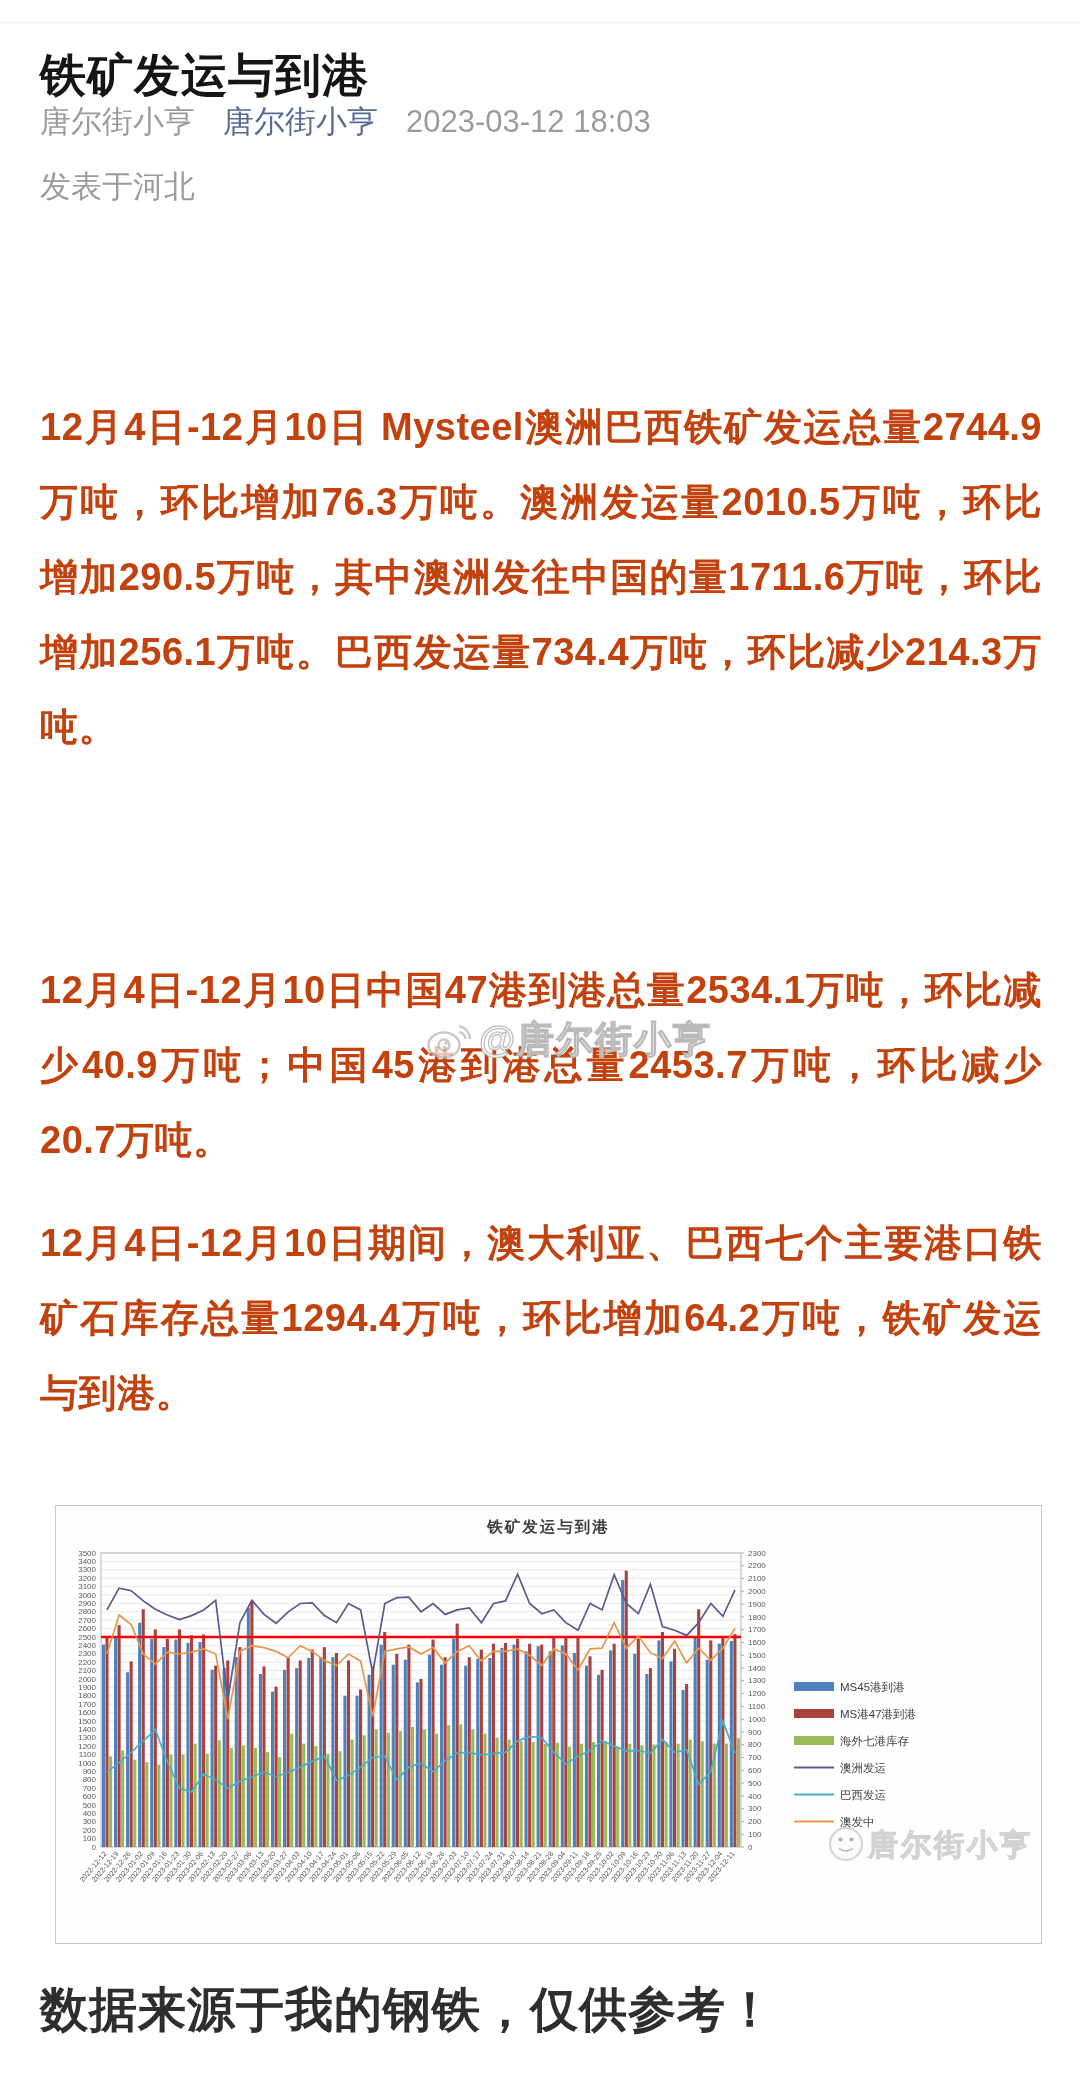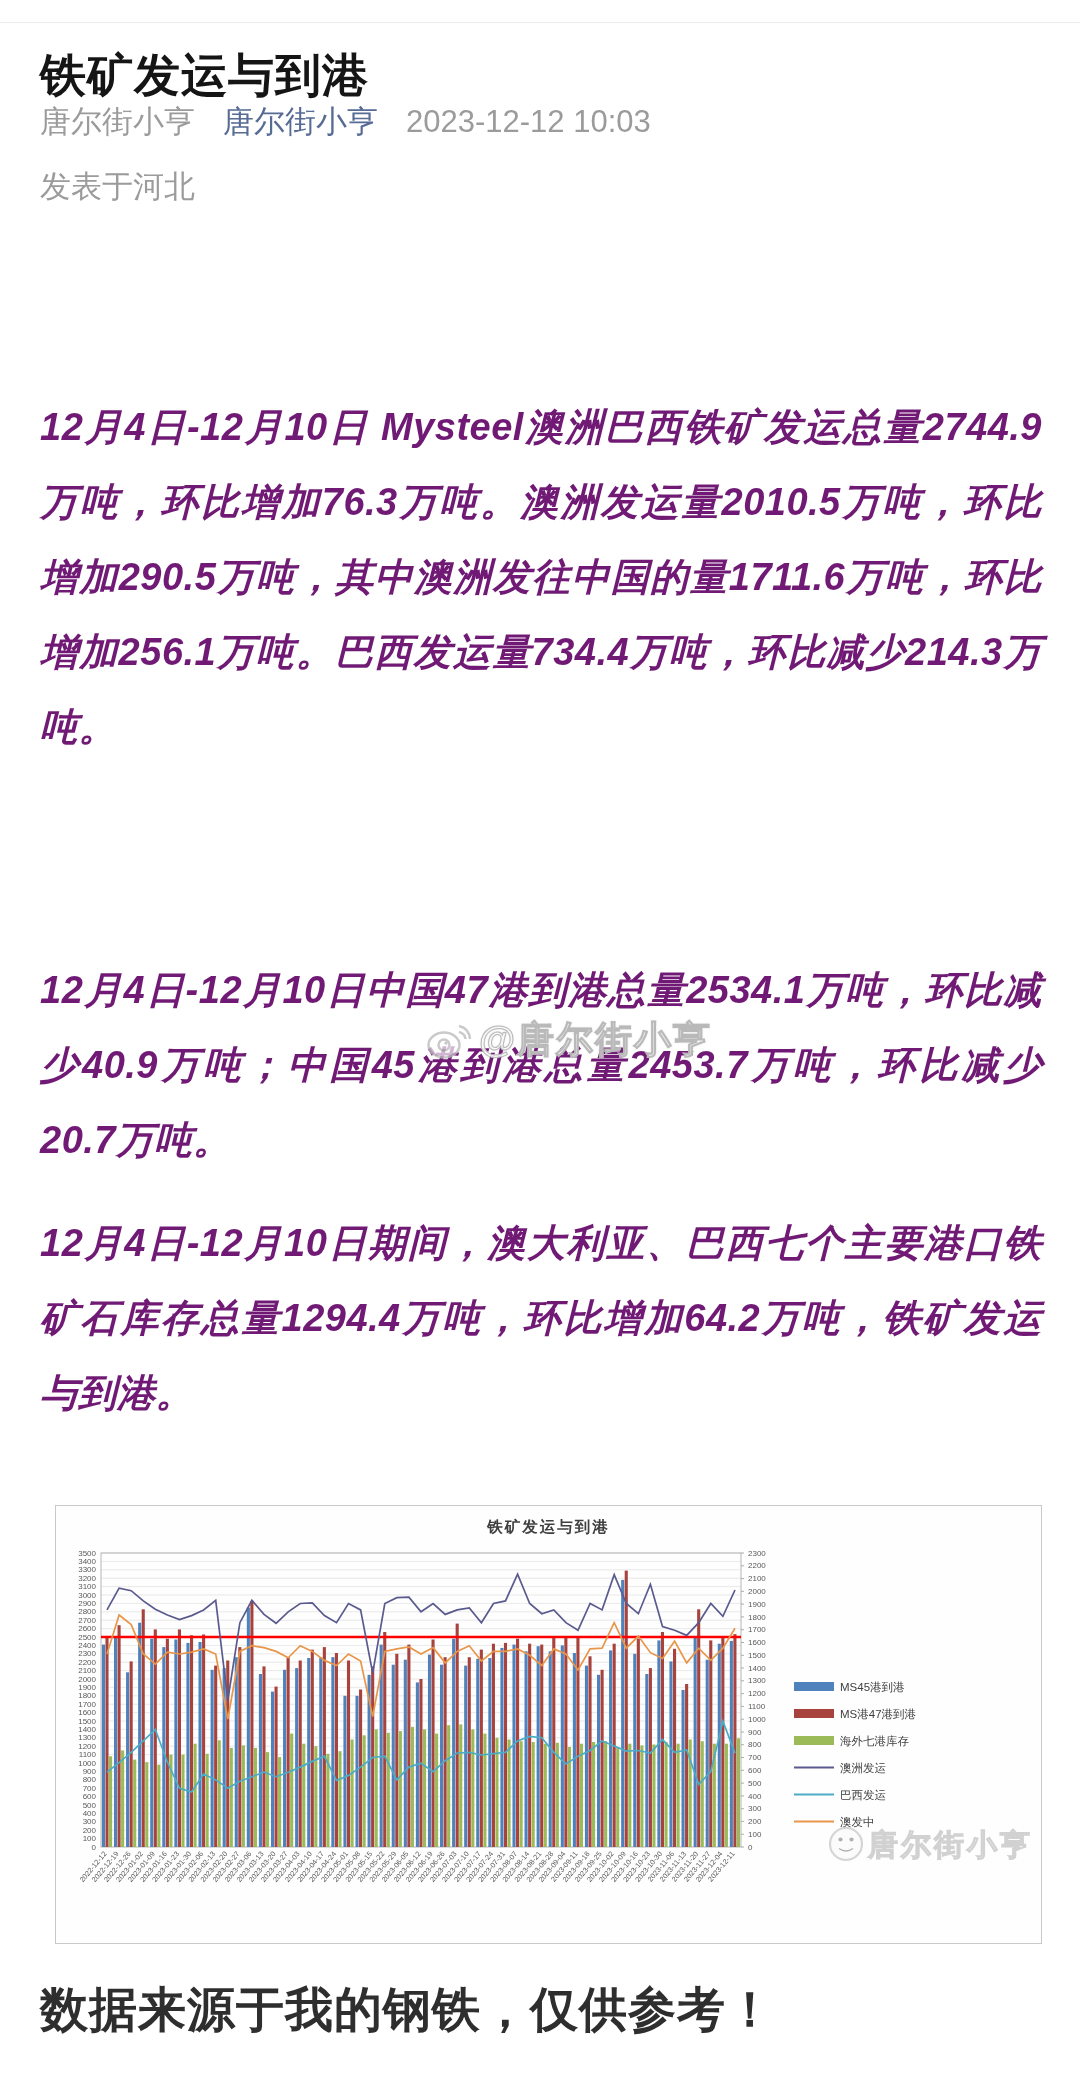--- a/index.html
+++ b/index.html
@@ -9,23 +9,22 @@
     overflow:hidden;
   }
   .top-hairline{position:absolute;left:0;top:22px;width:1080px;height:1px;background:#ececec;}
   .post-title{position:absolute;left:40px;top:14px;width:1000px;font-size:46px;font-weight:700;color:#151515;letter-spacing:1px;}
   .byline{position:absolute;left:40px;top:101px;width:1000px;font-size:31px;display:flex;gap:28px;align-items:baseline;}
   .byline .gray{color:#9b9b9b;}
   .byline .link{color:#576b95;cursor:pointer;}
   .location{position:absolute;left:40px;top:166px;font-size:31px;color:#9b9b9b;text-align:center;}
   .para{
     position:absolute;left:40px;width:1002px;
-    font-size:38px;font-weight:700;color:#701a75;line-height:75px;letter-spacing:0.5px;
+    font-size:38px;font-weight:700;color:#c2410c;line-height:75px;letter-spacing:0.5px;
     text-align:justify;
-    font-style:italic;
   }
   #para-1{top:352px;}
   #para-2{top:915px;}
   #para-3{top:1168px;}
   .inline-watermark{
     position:absolute;left:425px;top:1015px;display:flex;align-items:center;gap:4px;
     pointer-events:none;
   }
   .inline-watermark .wm-text{
     font-size:37px;font-weight:700;color:rgba(255,255,255,0.85);
@@ -41,21 +40,21 @@
 </head>
 <body>
 
 <div class="top-hairline"></div>
 
 <h1 class="post-title">铁矿发运与到港</h1>
 
 <div class="byline">
   <span class="gray">唐尔街小亨</span>
   <span class="link">唐尔街小亨</span>
-  <span class="gray">2023-12-12 10:03</span>
+  <span class="gray">2023-03-12 18:03</span>
 </div>
 
 <div class="location">发表于河北</div>
 
 <p class="para" id="para-1">12月4日-12月10日 Mysteel澳洲巴西铁矿发运总量2744.9万吨，环比增加76.3万吨。澳洲发运量2010.5万吨，环比增加290.5万吨，其中澳洲发往中国的量1711.6万吨，环比增加256.1万吨。巴西发运量734.4万吨，环比减少214.3万吨。</p>
 <p class="para" id="para-2">12月4日-12月10日中国47港到港总量2534.1万吨，环比减少40.9万吨；中国45港到港总量2453.7万吨，环比减少20.7万吨。</p>
 <p class="para" id="para-3">12月4日-12月10日期间，澳大利亚、巴西七个主要港口铁矿石库存总量1294.4万吨，环比增加64.2万吨，铁矿发运与到港。</p>
 
 <div class="inline-watermark">
   <svg width="50" height="44" viewBox="0 0 50 44" opacity="0.8">

